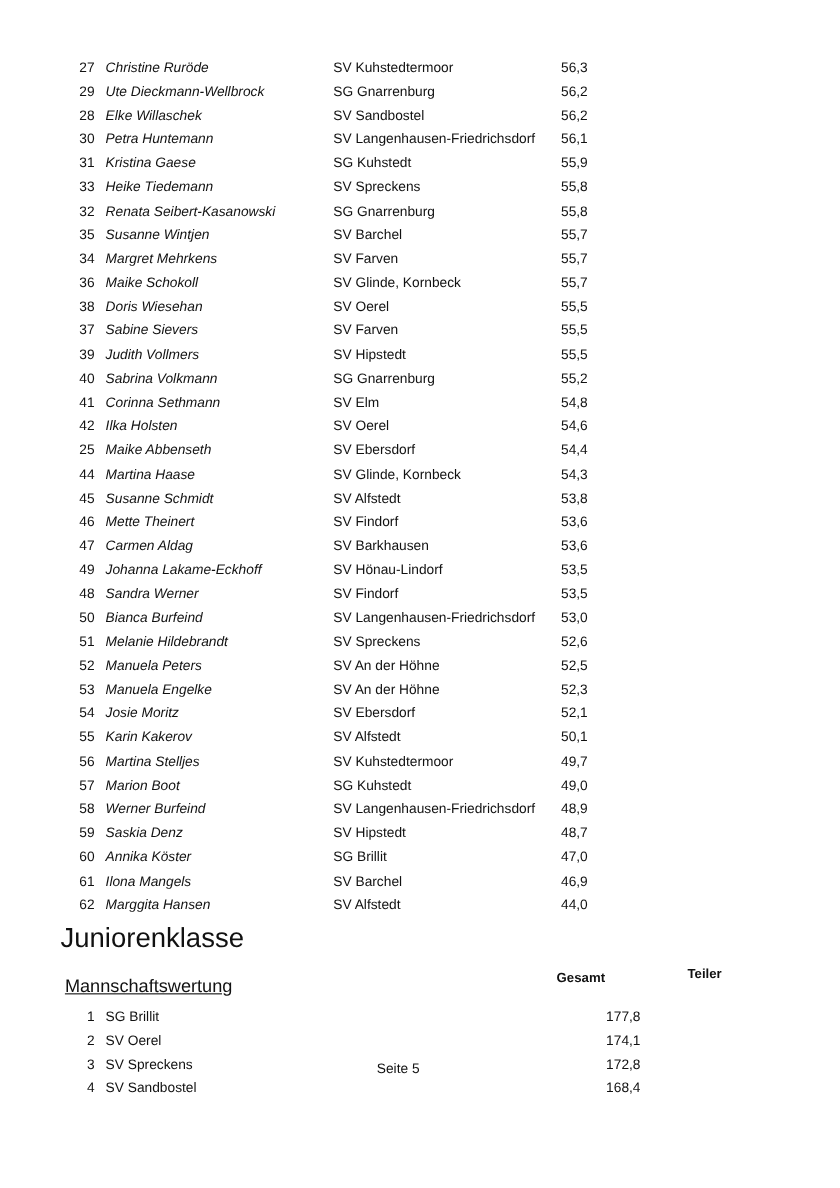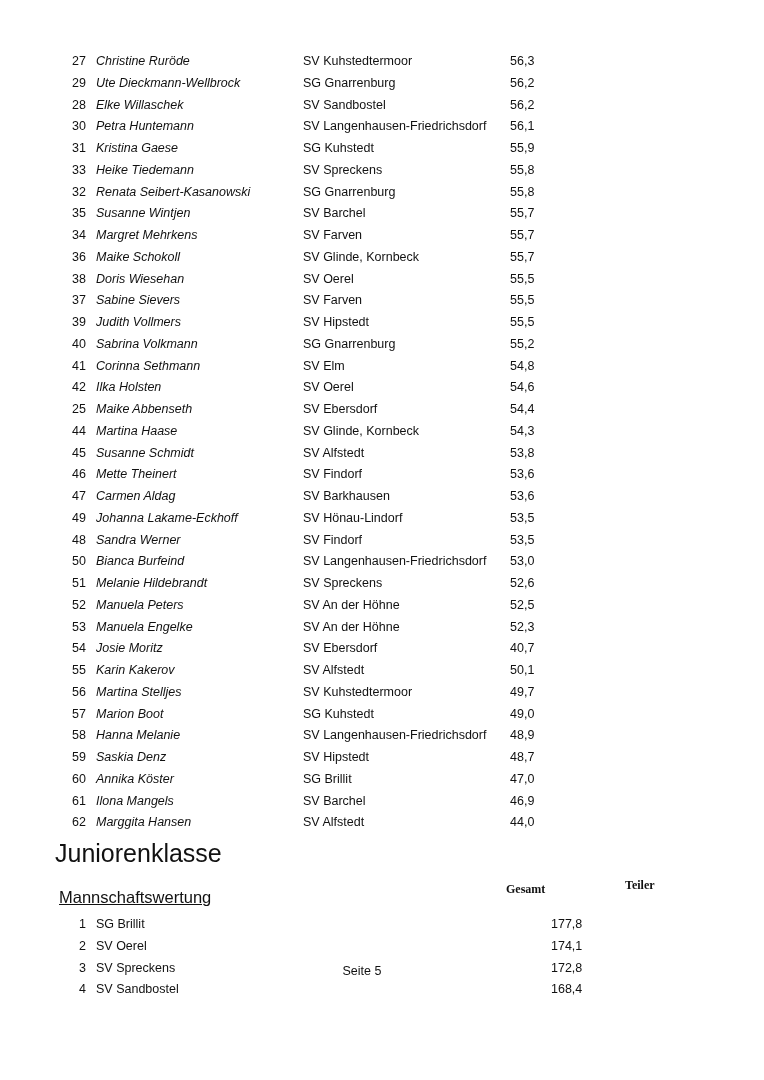--- a/index.html
+++ b/index.html
@@ -6,21 +6,21 @@
     body { width: 764px; height: 1080px; position: relative; overflow: hidden;
            font-family: "Liberation Sans", sans-serif; color: #111111; }
     .ranking { position: absolute; left: 0; top: 51px; width: 764px; }
     .row { position: relative; height: 21.75px; font-size: 12.5px; line-height: 21.75px; }
     .row .rank { position: absolute; right: 678px; text-align: right; }
     .row .name { position: absolute; left: 96px; font-style: italic; }
     .row .club { position: absolute; left: 303px; }
     .row .score { position: absolute; left: 510px; }
     .section-title { position: absolute; left: 55px; top: 836px; font-size: 25px; line-height: 34px; font-weight: normal; margin: 0; }
     .subsection-title { position: absolute; left: 52px; top: 878px; font-size: 16.5px; line-height: 24px; text-decoration: underline; margin: 7px; font-weight: normal; }
-    .col-head { position: absolute; font-size: 12px; font-weight: bold; font-family: Liberation Serif, serif; }
+    .col-head { position: absolute; font-size: 12px; font-weight: bold; }
     .col-gesamt { left: 506px; top: 882px; }
     .col-teiler { left: 625px; top: 878px; }
     .teams { position: absolute; left: 0; top: 914px; width: 764px; }
     .team-row { position: relative; height: 21.75px; font-size: 12.5px; line-height: 21.75px; }
     .team-row .rank { position: absolute; right: 678px; text-align: right; }
     .team-row .club { position: absolute; left: 96px; }
     .team-row .score { position: absolute; left: 507px; margin-left: 44px; }
     .footer { position: absolute; left: 0; width: 724px; top: 964px; text-align: center; font-size: 12.5px; }
   </style>
 </head>
@@ -186,21 +186,21 @@
     <div class="row">
       <span class="rank">53</span>
       <span class="name">Manuela Engelke</span>
       <span class="club">SV An der Höhne</span>
       <span class="score">52,3</span>
     </div>
     <div class="row">
       <span class="rank">54</span>
       <span class="name">Josie Moritz</span>
       <span class="club">SV Ebersdorf</span>
-      <span class="score">40,7</span>
+      <span class="score">52,1</span>
     </div>
     <div class="row">
       <span class="rank">55</span>
       <span class="name">Karin Kakerov</span>
       <span class="club">SV Alfstedt</span>
       <span class="score">50,1</span>
     </div>
     <div class="row">
       <span class="rank">56</span>
       <span class="name">Martina Stelljes</span>
@@ -208,21 +208,21 @@
       <span class="score">49,7</span>
     </div>
     <div class="row">
       <span class="rank">57</span>
       <span class="name">Marion Boot</span>
       <span class="club">SG Kuhstedt</span>
       <span class="score">49,0</span>
     </div>
     <div class="row">
       <span class="rank">58</span>
-      <span class="name">Hanna Melanie</span>
+      <span class="name">Werner Burfeind</span>
       <span class="club">SV Langenhausen-Friedrichsdorf</span>
       <span class="score">48,9</span>
     </div>
     <div class="row">
       <span class="rank">59</span>
       <span class="name">Saskia Denz</span>
       <span class="club">SV Hipstedt</span>
       <span class="score">48,7</span>
     </div>
     <div class="row">

